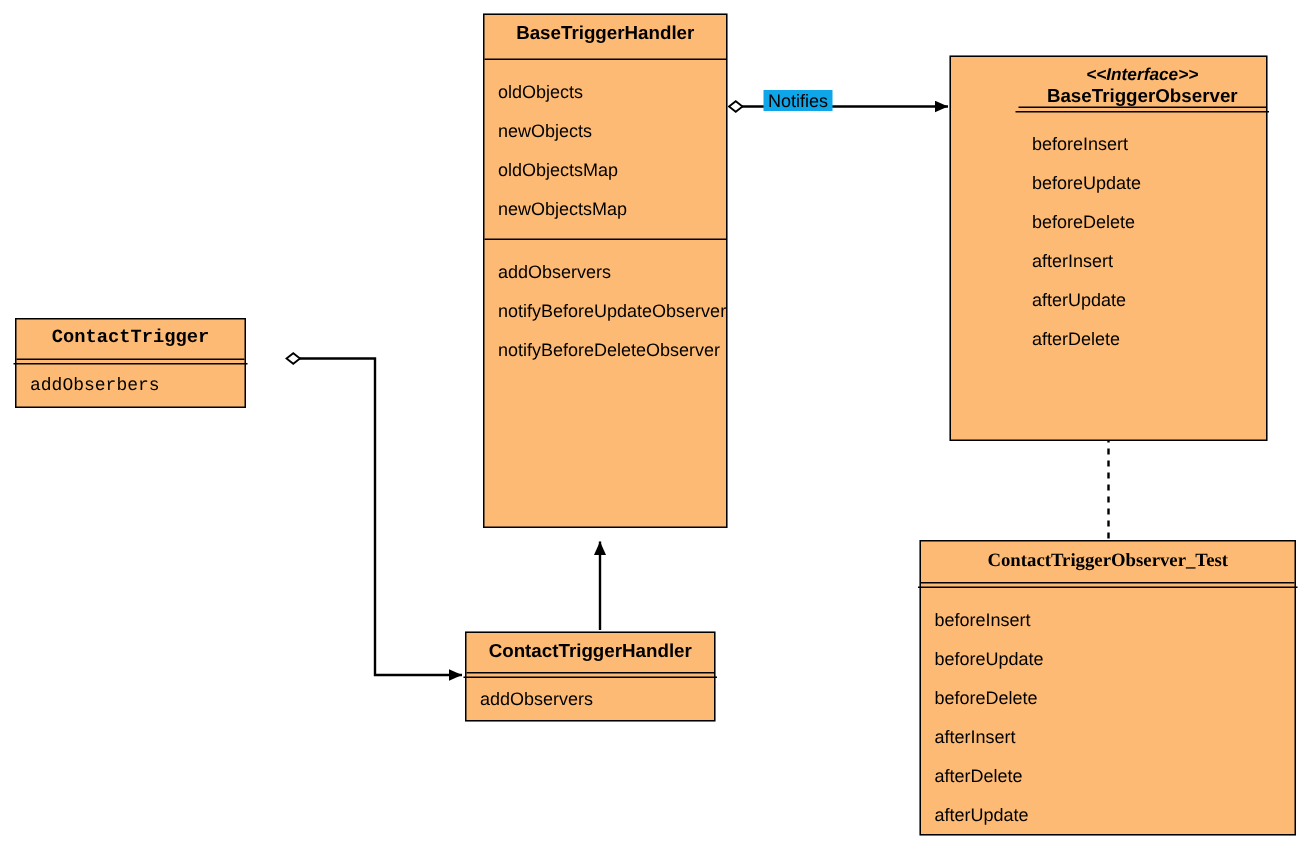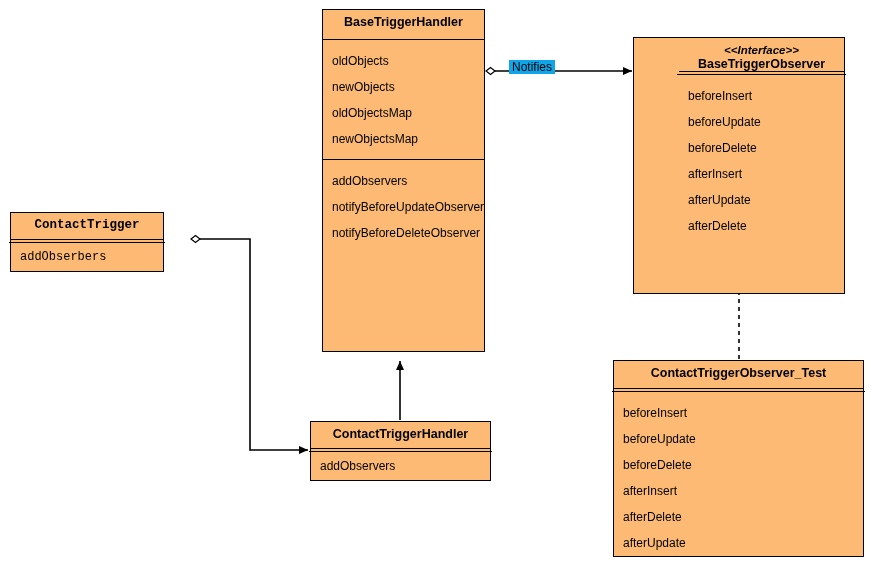--- a/index.html
+++ b/index.html
@@ -158,30 +158,30 @@
   </div>
 
   <div class="uml-box" style="left:10px; top:212px; width:154px; height:60px;font-family:Liberation Mono, monospace;">
     <div class="uml-header" style="height:26px;">ContactTrigger</div>
     <div class="sep-double"></div>
     <div class="uml-compartment" style="height:31px; padding-top:6px;">
       <div class="uml-row" style="height:22px; line-height:22px;">addObserbers</div>
     </div>
   </div>
 
-  <div class="uml-box" style="left:310px; top:421px; width:181px; height:60px;">
+  <div class="uml-box" style="left:310px; top:421px; width:167px; height:60px;">
     <div class="uml-header" style="height:26px;">ContactTriggerHandler</div>
     <div class="sep-double"></div>
     <div class="uml-compartment" style="height:31px; padding-top:6px;">
       <div class="uml-row" style="height:22px; line-height:22px;">addObservers</div>
     </div>
   </div>
 
   <div class="uml-box" style="left:613px; top:360px; width:251px; height:197px;">
-    <div class="uml-header" style="height:27px;">ContactTriggerObserver_Test</div>
+    <div class="uml-header" style="height:27px;font-family:Liberation Serif, serif;">ContactTriggerObserver_Test</div>
     <div class="sep-double"></div>
     <div class="uml-compartment" style="height:166px; padding-top:11px;">
       <div class="uml-row">beforeInsert</div>
       <div class="uml-row">beforeUpdate</div>
       <div class="uml-row">beforeDelete</div>
       <div class="uml-row">afterInsert</div>
       <div class="uml-row">afterDelete</div>
       <div class="uml-row">afterUpdate</div>
     </div>
   </div>

